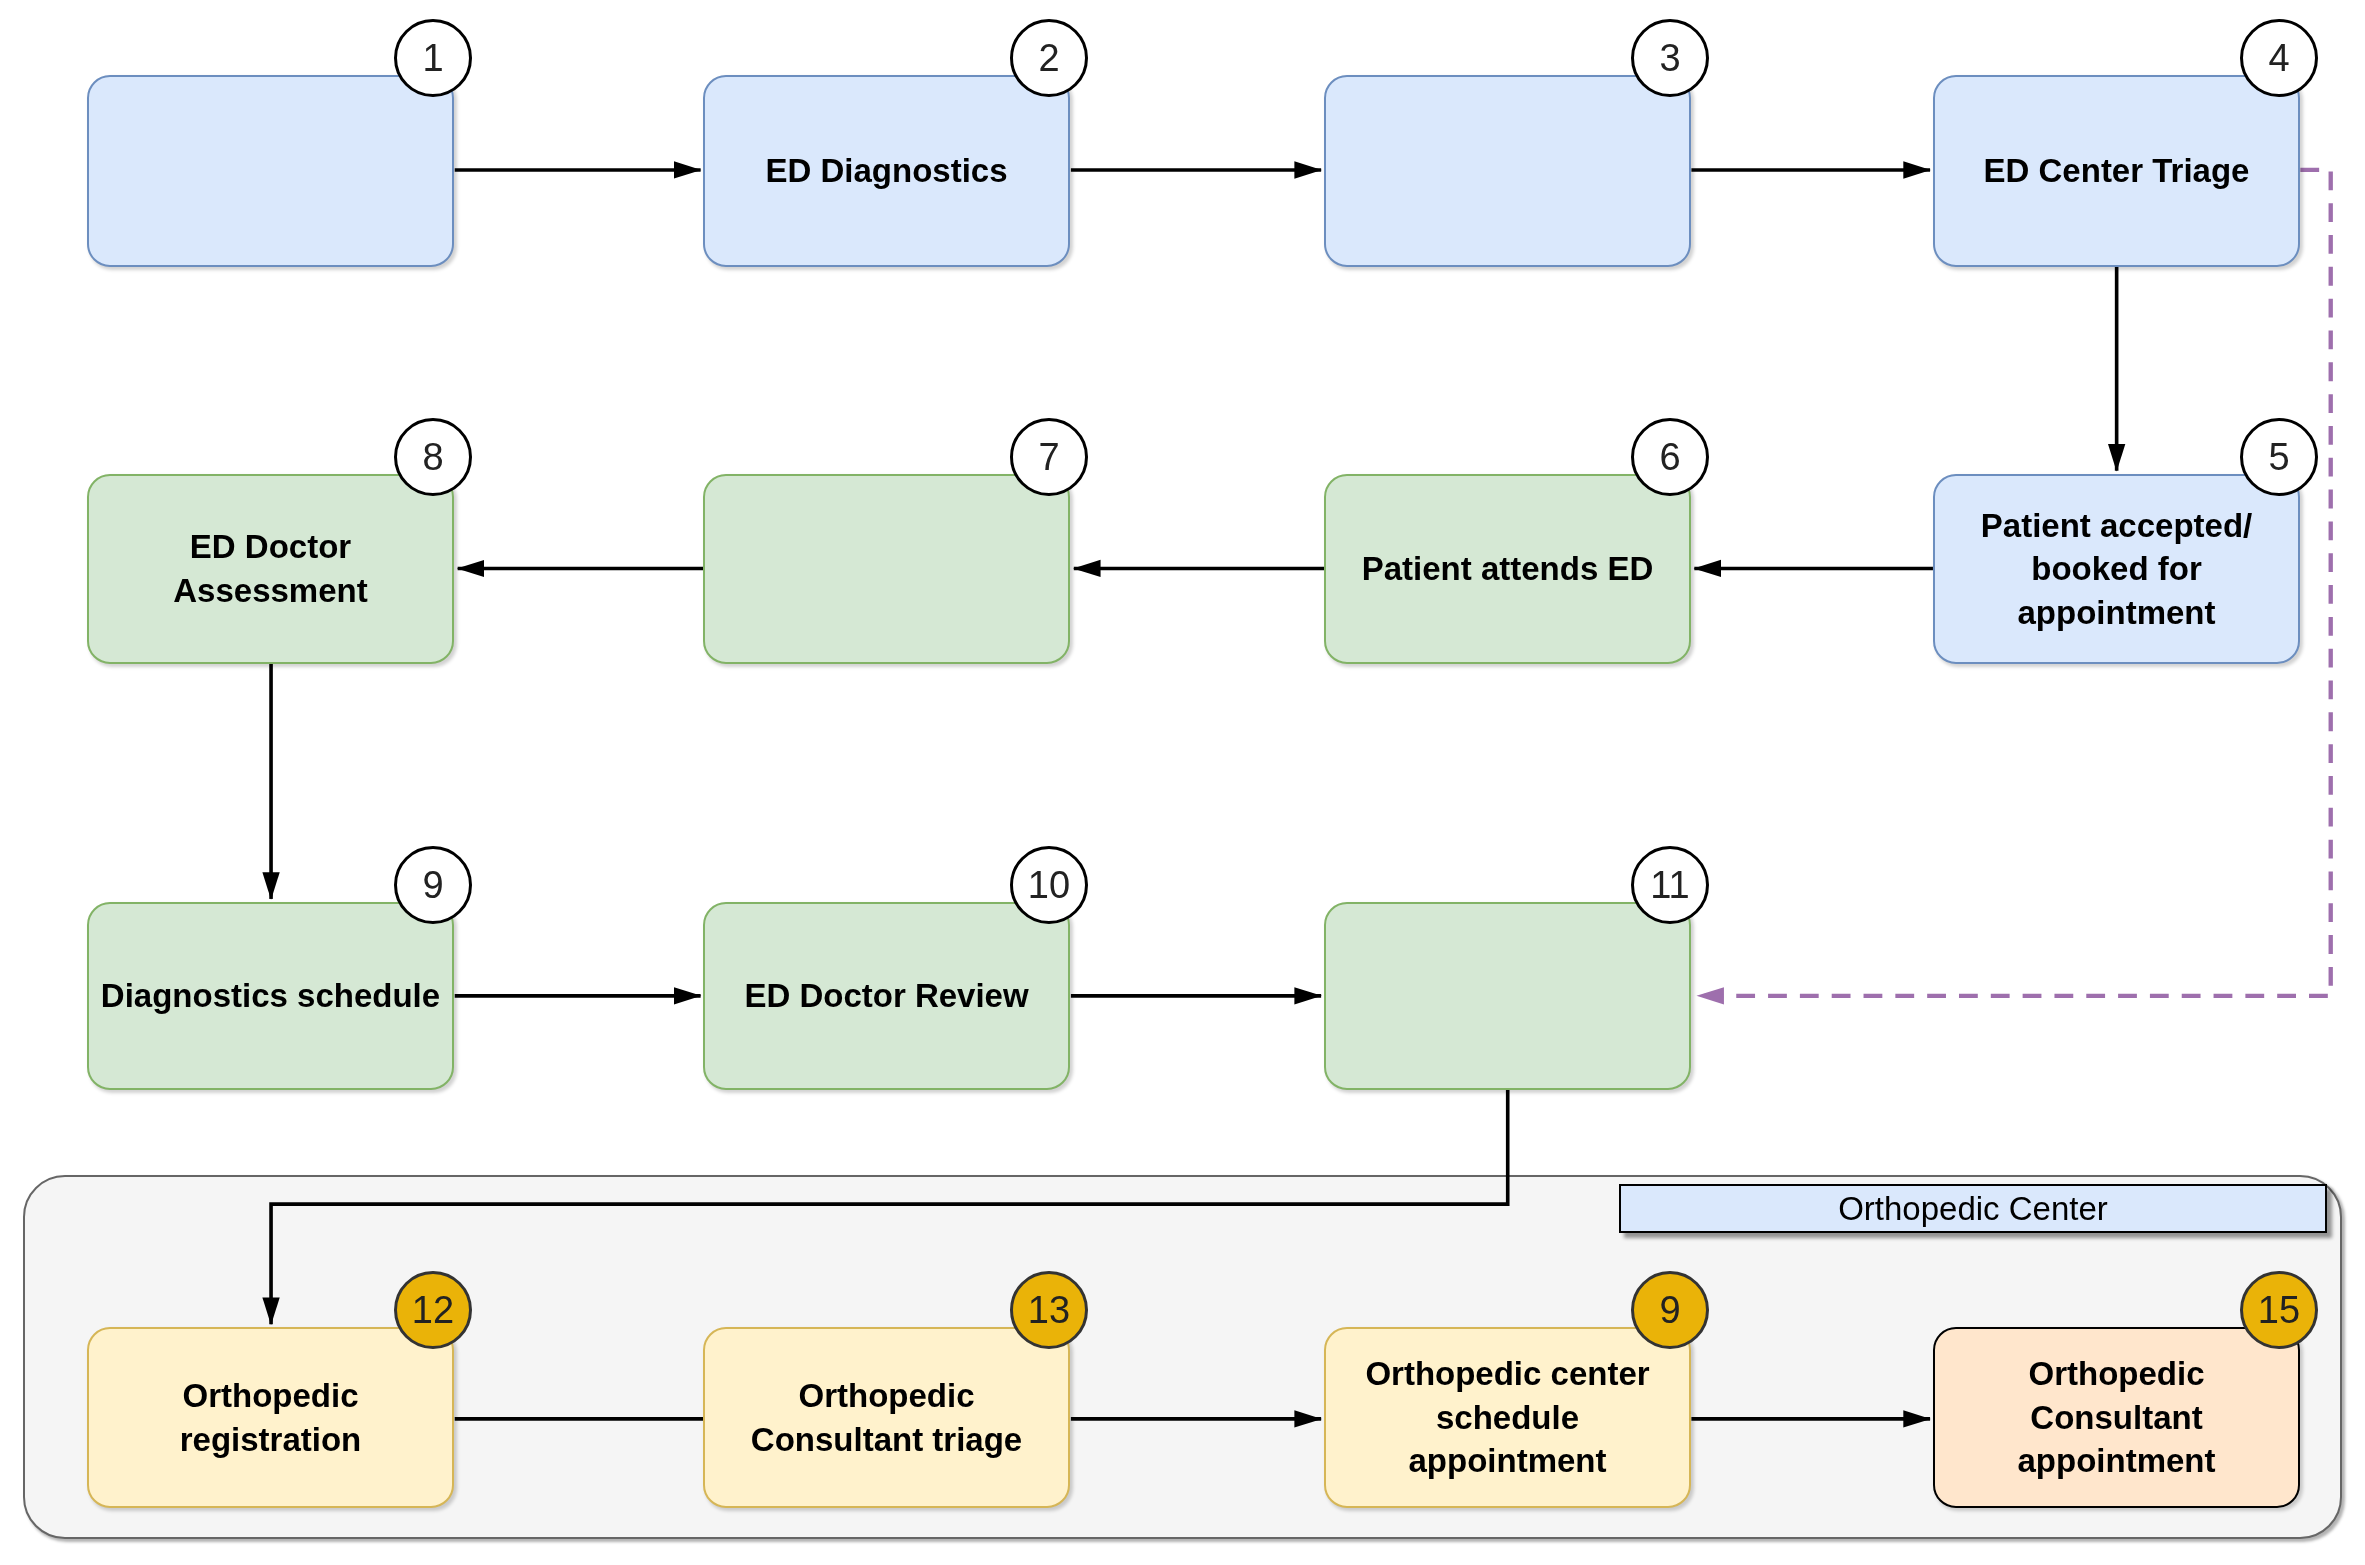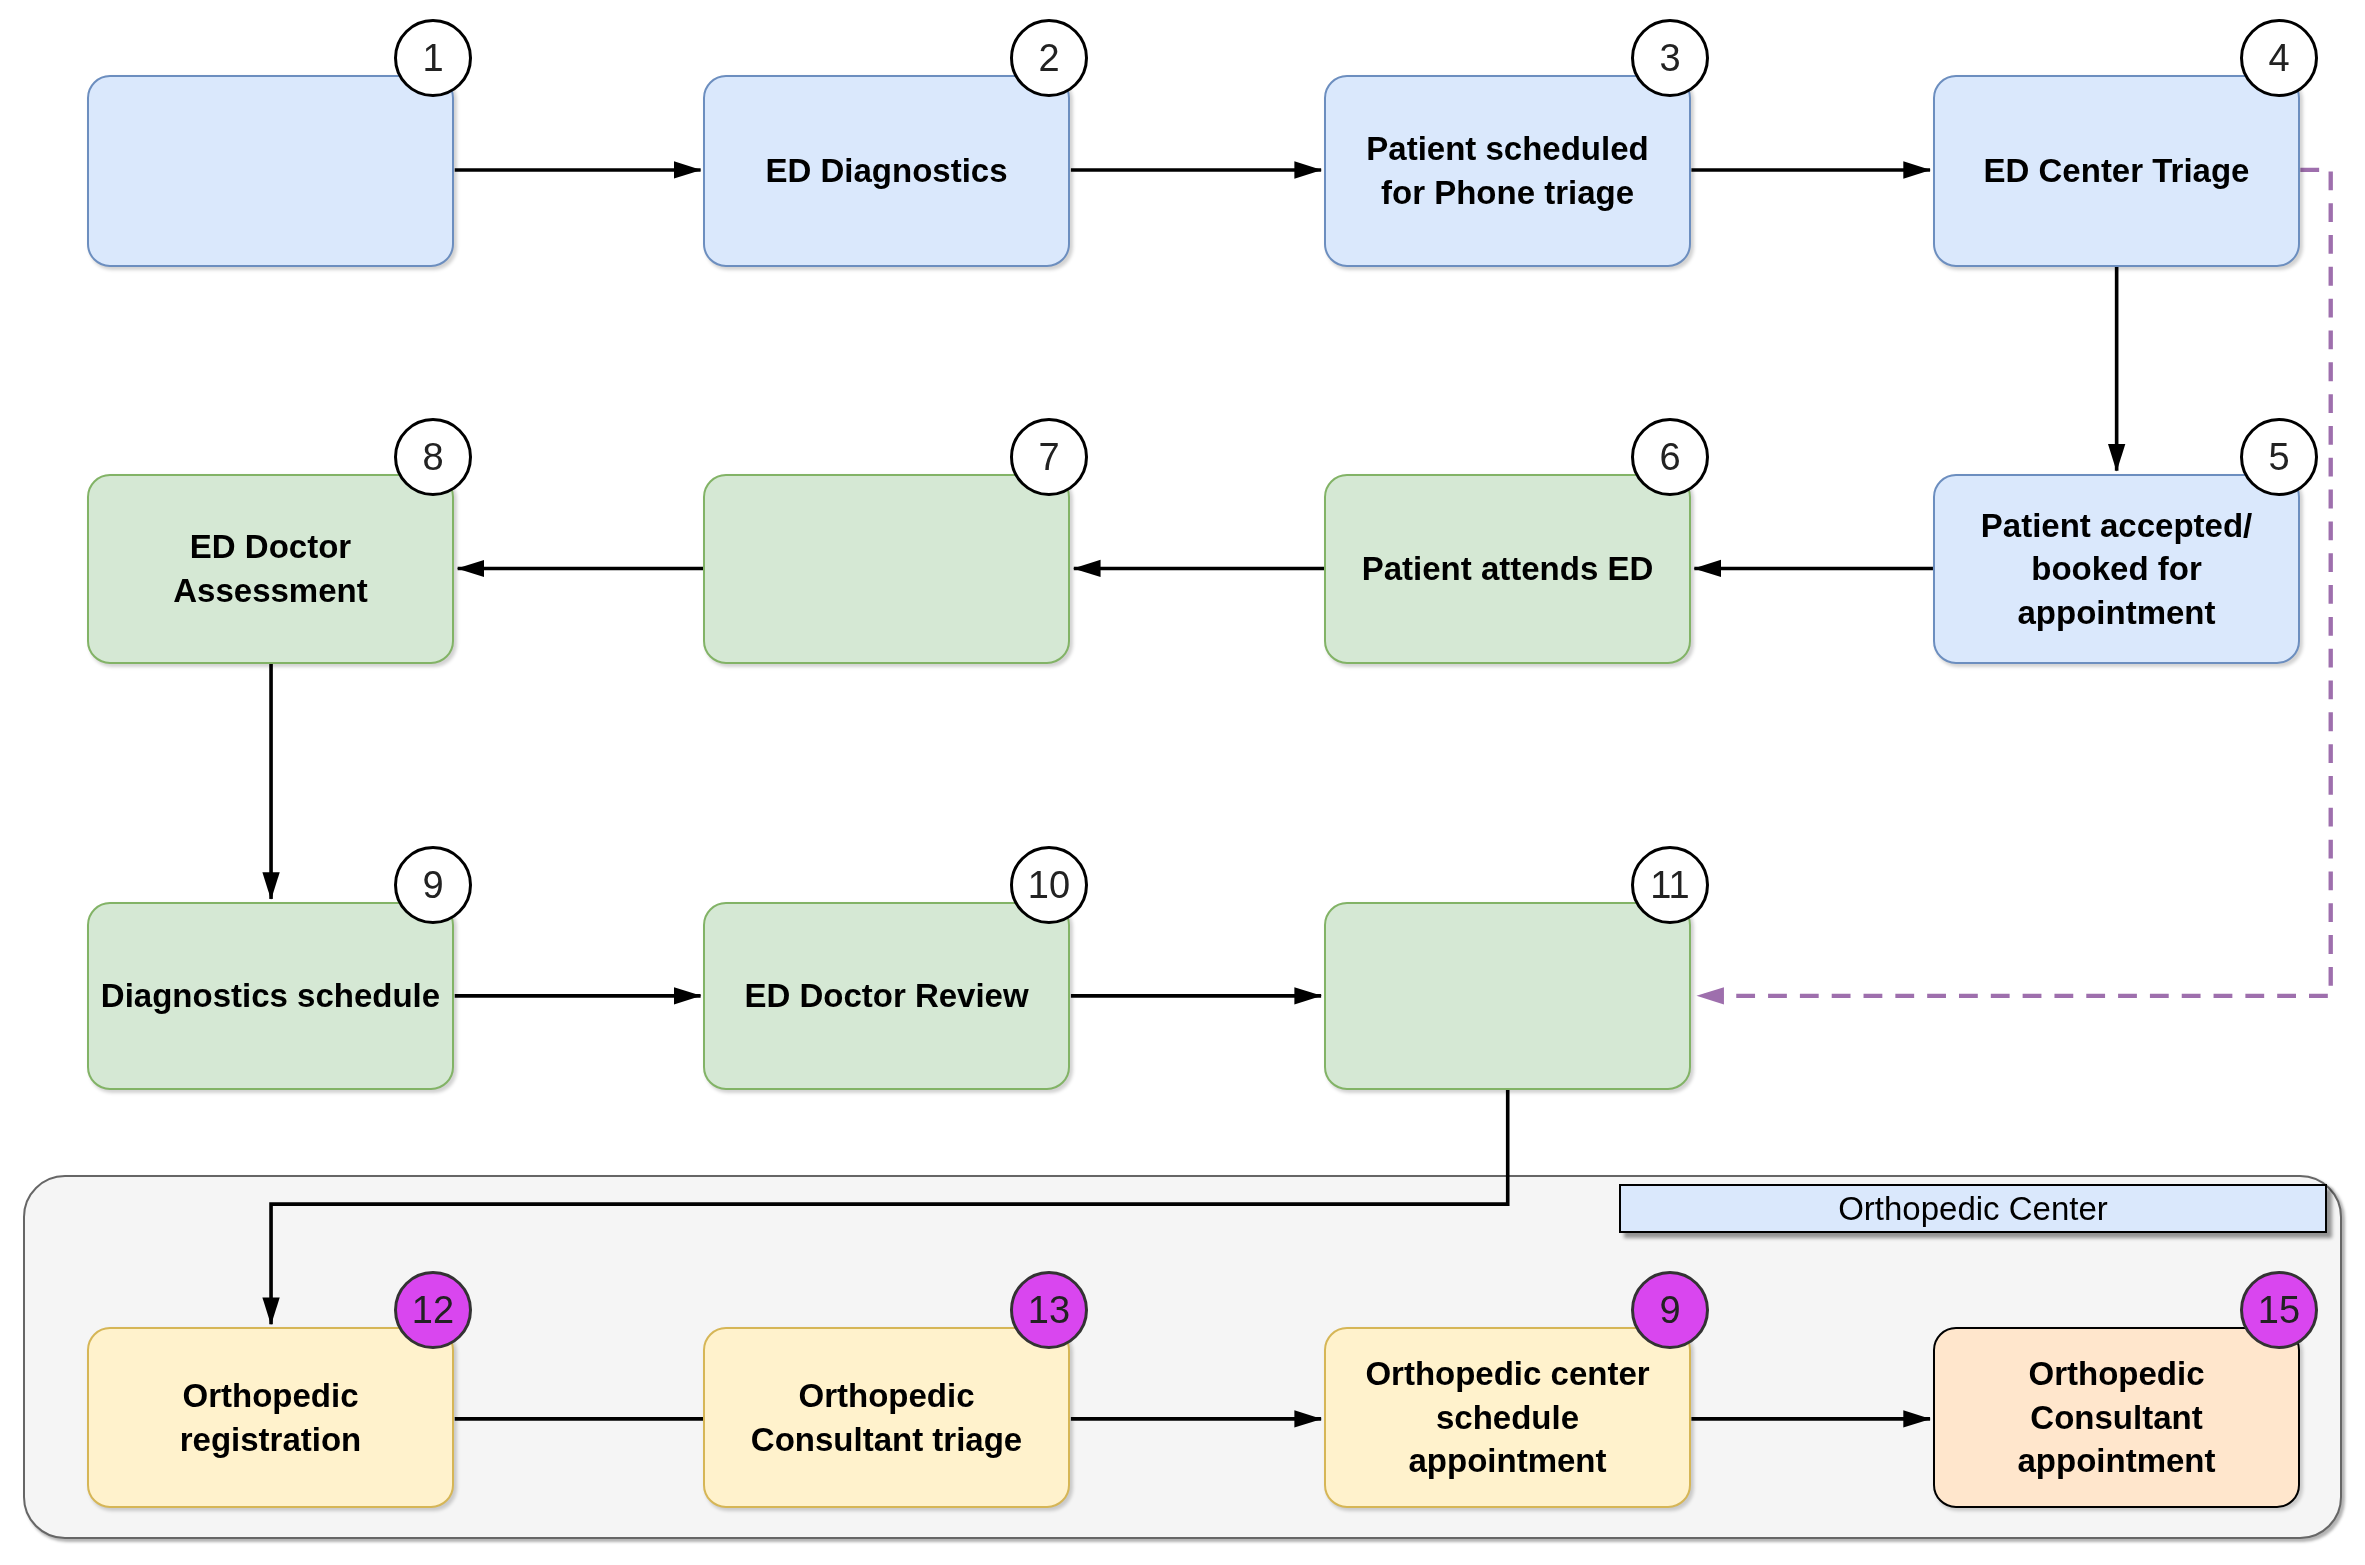--- a/index.html
+++ b/index.html
@@ -75,21 +75,21 @@
     top:-58px;right:-20px;
     width:78px;height:78px;
     border-radius:50%;
     background:#ffffff;
     border:3.6px solid #000000;
     box-sizing:border-box;
     display:flex;align-items:center;justify-content:center;
     font-size:38px;font-weight:400;color:#222222;
     line-height:1;
   }
-  .badge.gold{background:#d946ef;border-color:#333333;}
+  .badge.gold{background:#eab308;border-color:#333333;}
 </style>
 </head>
 <body>
 
 <div class="group-container"></div>
 
 <svg class="wires" width="2366" height="1565" viewBox="0 0 3270 2164">
   <defs>
     <marker id="arrB" viewBox="0 0 40 28" refX="37" refY="14" markerWidth="40" markerHeight="28" orient="auto" markerUnits="userSpaceOnUse">
       <path d="M0,2 L38,14 L0,26 Z" fill="#000000"></path>
@@ -115,22 +115,21 @@
   <line x1="2338" y1="1962" x2="2668" y2="1962" stroke="#000" stroke-width="5" marker-end="url(#arrB)"></line>
   <polyline points="3180,235 3222,235 3222,1377 2346,1377" fill="none" stroke="#9e6fad" stroke-width="6" stroke-dasharray="26 18" marker-end="url(#arrP)"></polyline>
 </svg>
 
 <div class="group-label">
   <span>Orthopedic Center</span>
 </div>
 
 <div class="node blue" id="n1"><span class="badge">1</span></div>
 <div class="node blue" id="n2"><span>ED Diagnostics</span><span class="badge">2</span></div>
-<div class="node blue" id="n3"><span>Patient scheduled
-for Phone triage</span><span class="badge">3</span></div>
+<div class="node blue" id="n3"><span class="badge">3</span></div>
 <div class="node blue" id="n4"><span>ED Center Triage</span><span class="badge">4</span></div>
 <div class="node blue" id="n5"><span>Patient accepted/
 booked for
 appointment</span><span class="badge">5</span></div>
 <div class="node green" id="n6"><span>Patient attends ED</span><span class="badge">6</span></div>
 <div class="node green" id="n7"><span class="badge">7</span></div>
 <div class="node green" id="n8"><span>ED Doctor
 Assessment</span><span class="badge">8</span></div>
 <div class="node green" id="n9"><span>Diagnostics schedule</span><span class="badge">9</span></div>
 <div class="node green" id="n10"><span>ED Doctor Review</span><span class="badge">10</span></div>

